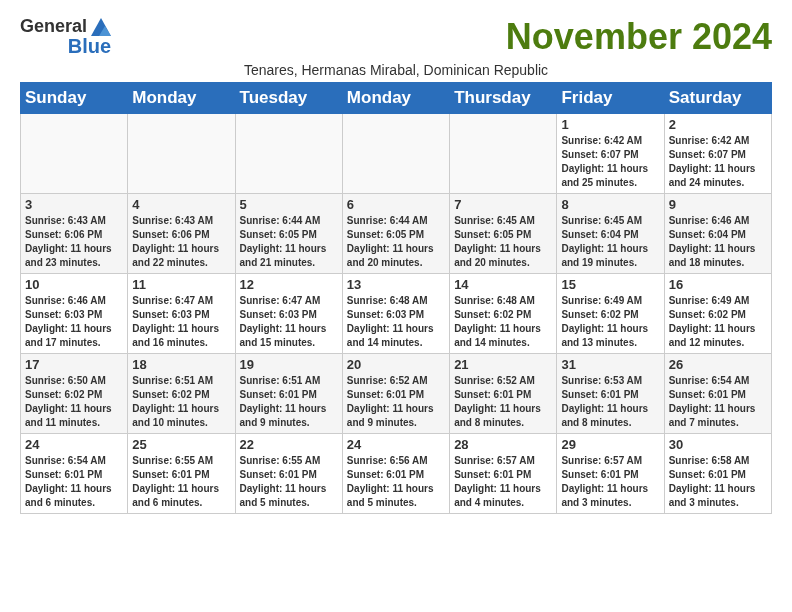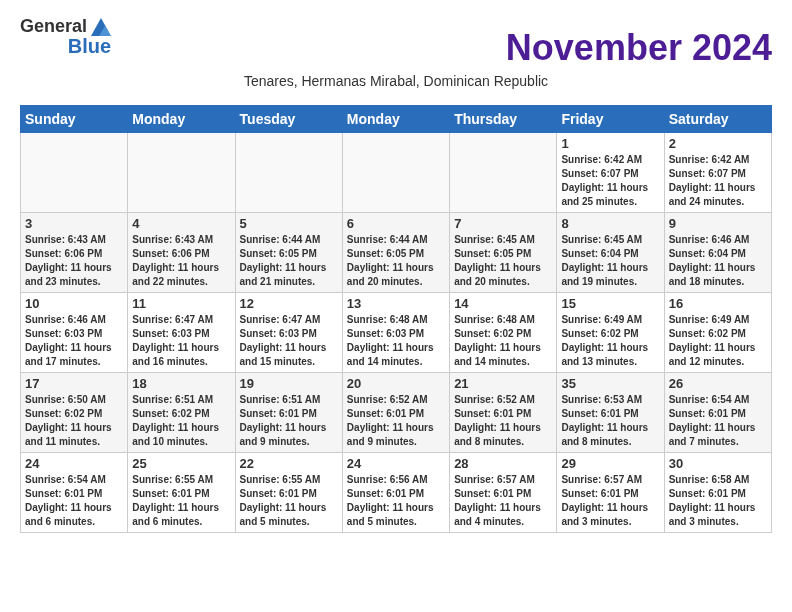--- a/index.html
+++ b/index.html
@@ -22,38 +22,37 @@
       align-items: flex-end;
     }
     .logo-row {
       display: flex;
       align-items: center;
       gap: 2px;
     }
     .month-title {
       font-size: 36px;
       font-weight: bold;
-      color: #4c1d95;
+      color: #4d7c0f;
       text-align: right;
-      margin-top: 11px;
     }
     .subtitle {
       text-align: center;
       font-size: 14px;
       color: #333;
-      margin-bottom: 16px;
+      margin-bottom: 4px;
     }
     .calendar {
       width: 100%;
       border-collapse: collapse;
     }
     .calendar th {
       background-color: #2a6ebb;
       color: #fff;
-      font-size: 14px;
+      font-size: 17px;
       font-weight: bold;
       padding: 5px 4px;
       text-align: left;
       border: 1px solid #2a6ebb;
     }
     .calendar td {
       vertical-align: top;
       border: 1px solid #ccc;
       padding: 3px 4px;
       width: calc(100% / 7);
@@ -203,21 +202,21 @@
         </td>
         <td>
           <div class="day-number">20</div>
           <div class="day-info">Sunrise: 6:52 AM<br>Sunset: 6:01 PM<br>Daylight: 11 hours and 9 minutes.</div>
         </td>
         <td>
           <div class="day-number">21</div>
           <div class="day-info">Sunrise: 6:52 AM<br>Sunset: 6:01 PM<br>Daylight: 11 hours and 8 minutes.</div>
         </td>
         <td>
-          <div class="day-number">35</div>
+          <div class="day-number">31</div>
           <div class="day-info">Sunrise: 6:53 AM<br>Sunset: 6:01 PM<br>Daylight: 11 hours and 8 minutes.</div>
         </td>
         <td>
           <div class="day-number">26</div>
           <div class="day-info">Sunrise: 6:54 AM<br>Sunset: 6:01 PM<br>Daylight: 11 hours and 7 minutes.</div>
         </td>
       </tr>
       <tr>
         <td>
           <div class="day-number">24</div>

